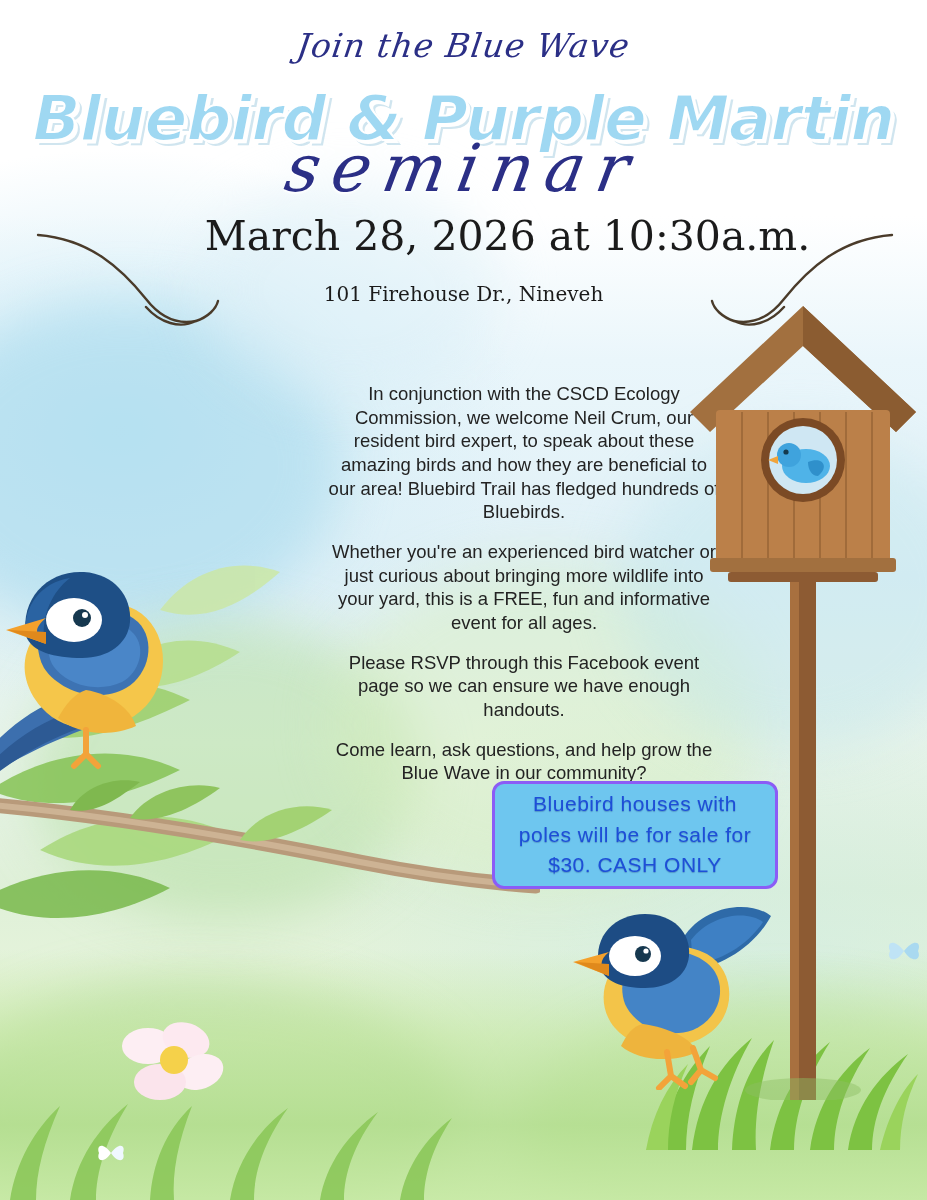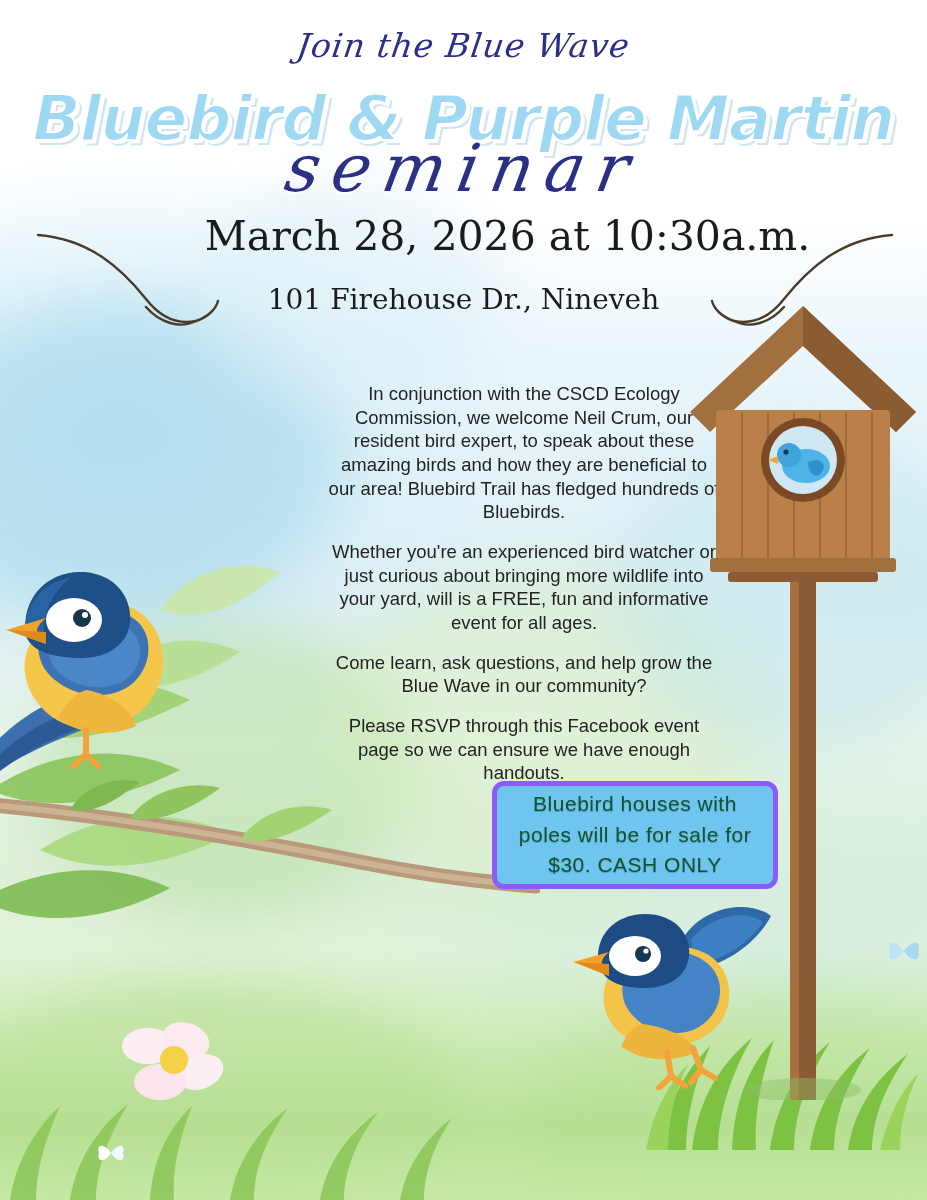--- a/index.html
+++ b/index.html
@@ -122,21 +122,21 @@
 
   .venue {
     position: absolute;
     top: 282px; left: 0; width: 927px;
     text-align: center;
     font-family: "DejaVu Serif", serif;
     font-size: 30px;
     line-height: 1.28;
     color: #1b1b1b;
   }
-  .venue .line2 { font-size: 28px; }
+  .venue .line2 { font-size: 20px; }
 
   
   .body-copy {
     position: absolute;
     left: 300px; top: 382px;
     width: 392px;
     text-align: center;
     font-family: "Liberation Sans", sans-serif;
     font-size: 18.5px;
     line-height: 1.28;
@@ -145,32 +145,32 @@
   }
   .body-copy p { margin-bottom: 16px; }
   .body-copy p:last-child { margin-bottom: 0; }
 
   
   .sale-badge {
     position: absolute;
     left: 492px; top: 781px;
     width: 286px; height: 108px;
     background: #6ec6ef;
-    border: 5px solid #8b5cf6;
+    border: 3px solid #8b5cf6;
     border-radius: 12px;
     display: flex;
     align-items: center;
     justify-content: center;
     text-align: center;
     padding: 6px 10px;
     font-family: "Liberation Sans", sans-serif;
     font-size: 21px;
     line-height: 1.45;
     letter-spacing: 0.5px;
-    color: #14532d;
+    color: #1d4ed8;
     text-shadow: 0 1px 1px rgba(40,80,140,0.4);
   }
 
   
   .birdhouse { position: absolute; left: 690px; top: 300px; }
 
   
   .bird-left  { position: absolute; left: -10px; top: 548px; }
   .bird-right { position: absolute; left: 565px; top: 900px; }
 
@@ -269,23 +269,23 @@
     <path d="M192 10 C140 14 108 44 84 74 C70 92 54 100 34 96 C50 104 70 98 84 82" stroke="#4a3b2a" stroke-width="2.4" fill="none" stroke-linecap="round"></path>
     <path d="M34 96 C22 92 14 84 12 76" stroke="#4a3b2a" stroke-width="2.4" fill="none" stroke-linecap="round"></path>
   </svg>
 
   <div class="venue">
     <div class="line2">101 Firehouse Dr., Nineveh</div>
   </div>
 
   <div class="body-copy">
     <p>In conjunction with the CSCD Ecology Commission, we welcome Neil Crum, our resident bird expert, to speak about these amazing birds and how they are beneficial to our area!  Bluebird Trail has fledged hundreds of Bluebirds.</p>
-    <p>Whether you're an experienced bird watcher or just curious about bringing more wildlife into your yard, will is a FREE, fun and informative event for all ages.</p>
+    <p>Whether you're an experienced bird watcher or just curious about bringing more wildlife into your yard, this is a FREE, fun and informative event for all ages.</p>
+    <p>Please RSVP through this Facebook event page so we can ensure we have enough handouts.</p>
     <p>Come learn, ask questions, and help grow the Blue Wave in our community?</p>
-    <p>Please RSVP through this Facebook event page so we can ensure we have enough handouts.</p>
   </div>
 
   <svg class="birdhouse" width="230" height="800" viewBox="0 0 230 800">
 
     <rect x="100" y="250" width="26" height="550" fill="#8d5b33"></rect>
     <rect x="100" y="250" width="9" height="550" fill="#a8703f"></rect>
 
     <path d="M113 6 L226 112 L206 132 L113 46 L20 132 L0 112 Z" fill="#a2703f"></path>
     <path d="M113 6 L226 112 L206 132 L113 46Z" fill="#8b5c31"></path>
 

